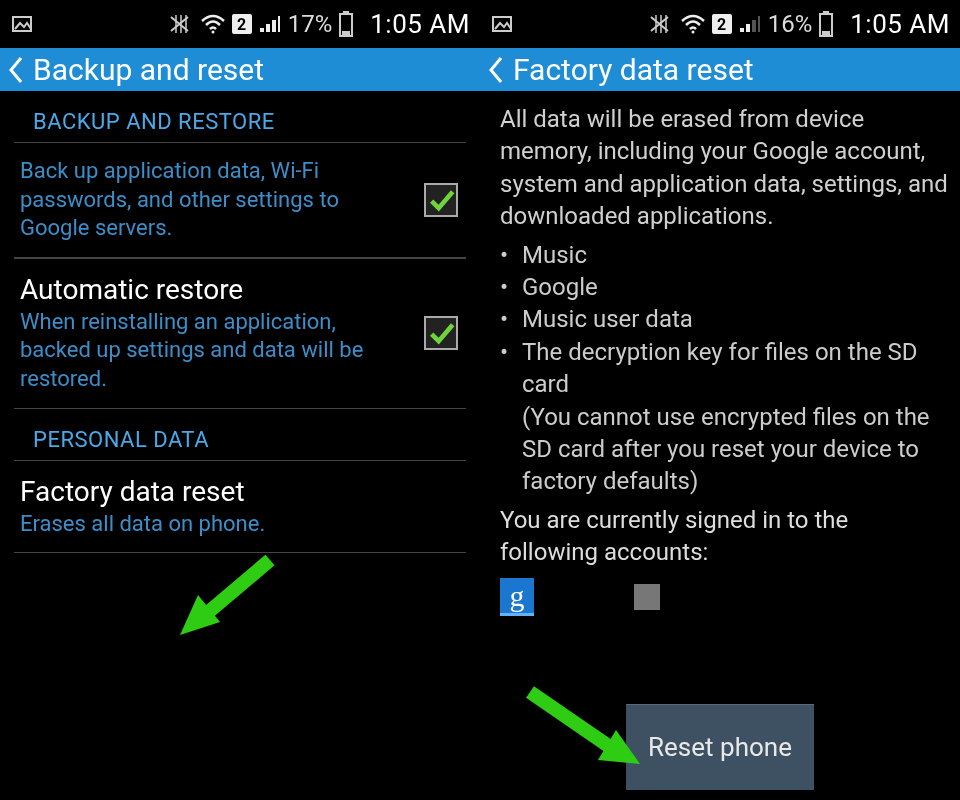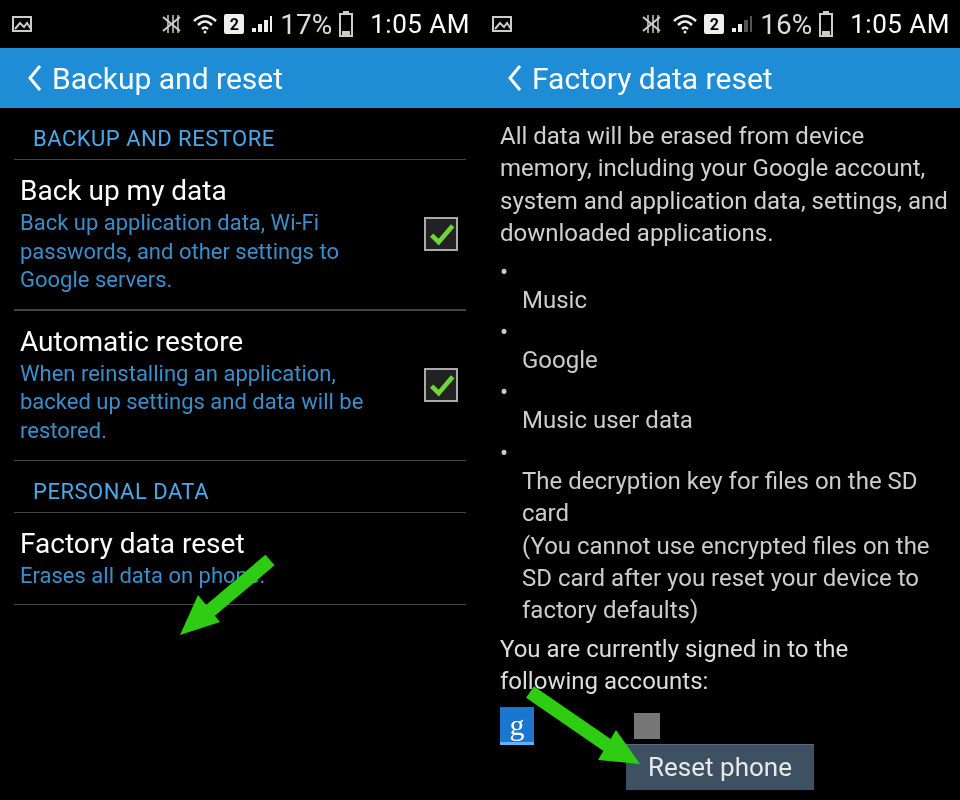--- a/index.html
+++ b/index.html
@@ -23,28 +23,28 @@
     align-items: center;
     justify-content: space-between;
     padding: 0 10px;
     font-size: 22px;
     color: #eee;
     background: #000;
   }
   .status-left, .status-right { display: flex; align-items: center; gap: 6px; }
   .status-right { gap: 6px; }
   .status-icon { display: inline-flex; align-items: center; justify-content: center; }
-  .battery-pct { font-size: 28px; color: #ddd; margin-left: 2px; }
+  .battery-pct { font-size: 24px; color: #ddd; margin-left: 2px; }
   .clock { font-size: 26px; color: #fff; margin-left: 10px; letter-spacing: 0.5px; }
   .titlebar {
     background: #1e8dd6;
-    height: 60px;
+    height: 43px;
     display: flex;
     align-items: center;
-    padding: 0 26px;
+    padding: 0 7px;
     gap: 8px;
   }
   .titlebar .back-icon { width: 18px; height: 30px; }
   .titlebar .title {
     font-size: 30px;
     color: #fff;
     font-weight: 400;
   }
   .content {
     padding: 0;
@@ -91,21 +91,21 @@
     padding: 12px 8px 0 20px;
   }
   .bullets { padding: 6px 20px 0 20px; }
   .bullet {
     color: #ccc;
     font-size: 24px;
     line-height: 1.35;
     display: flex;
   }
   .bullet .dot { width: 22px; flex-shrink: 0; }
-  .bullet .txt { flex: 1; margin-top: 28px; }
+  .bullet .txt { flex: 1; }
   .sub-note {
     color: #ccc;
     font-size: 24px;
     line-height: 1.35;
     padding-left: 22px;
   }
   .signed-in {
     color: #ddd;
     font-size: 24px;
     line-height: 1.35;
@@ -129,21 +129,21 @@
     background: #777;
   }
   .reset-btn {
     position: absolute;
     bottom: 10px;
     left: 50%;
     transform: translateX(-50%);
     background: #3e5163;
     color: #e8e8e8;
     font-size: 26px;
-    padding: 8px 22px;
+    padding: 28px 22px;
     cursor: pointer;
     box-shadow: 0 2px 2px rgba(0,0,0,0.6), inset 0 1px 0 rgba(255,255,255,0.15);
   }
   
   .arrow {
     position: absolute;
     pointer-events: none;
   }
   
   .sim-box {
@@ -207,21 +207,20 @@
         </svg>
     </span>
     <span class="title">Backup and reset</span>
   </div>
 
   <div class="content">
     <div class="section-header">BACKUP AND RESTORE</div>
     <div class="divider"></div>
 
     <div class="item">
-      <div class="primary">Back up my data</div>
       <div class="secondary">Back up application data, Wi-Fi passwords, and other settings to Google servers.</div>
       <div class="checkbox">
         <svg viewBox="0 0 24 24">
             <polyline points="4,13 10,19 22,5" fill="none" stroke="#6fd53a" stroke-width="4"></polyline>
           </svg>
       </div>
     </div>
     <div class="divider"></div>
 
     <div class="divider"></div>

